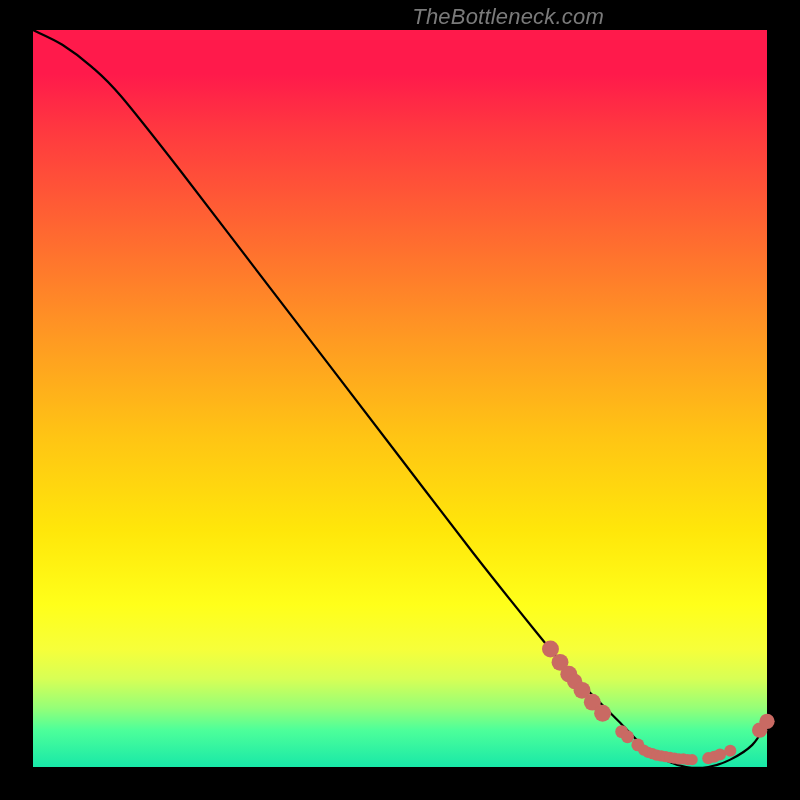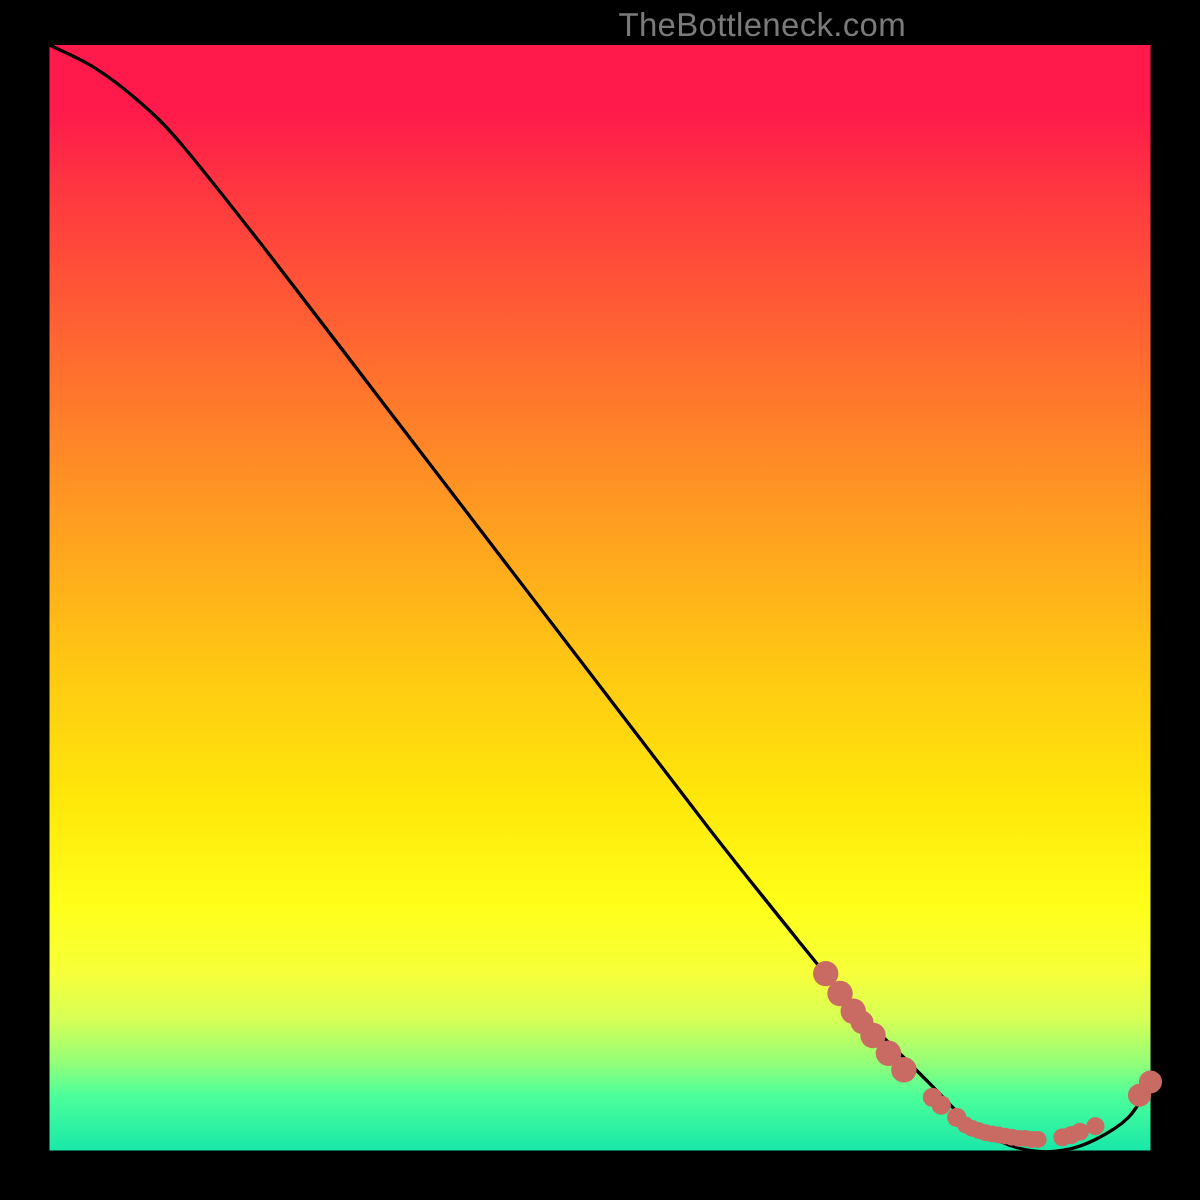--- a/index.html
+++ b/index.html
@@ -9,20 +9,21 @@
     height: 800px;
     background: #000;
     overflow: hidden;
     font-family: Arial, Helvetica, sans-serif;
   }
   .stage {
     position: relative;
     width: 636px;
     height: 800px;
     background: #000;
+    font-style: italic;
   }
   .plot {
     position: absolute;
     left: 33px;
     top: 30px;
     width: 734px;
     height: 737px;
     
     background: linear-gradient(
       to bottom,

